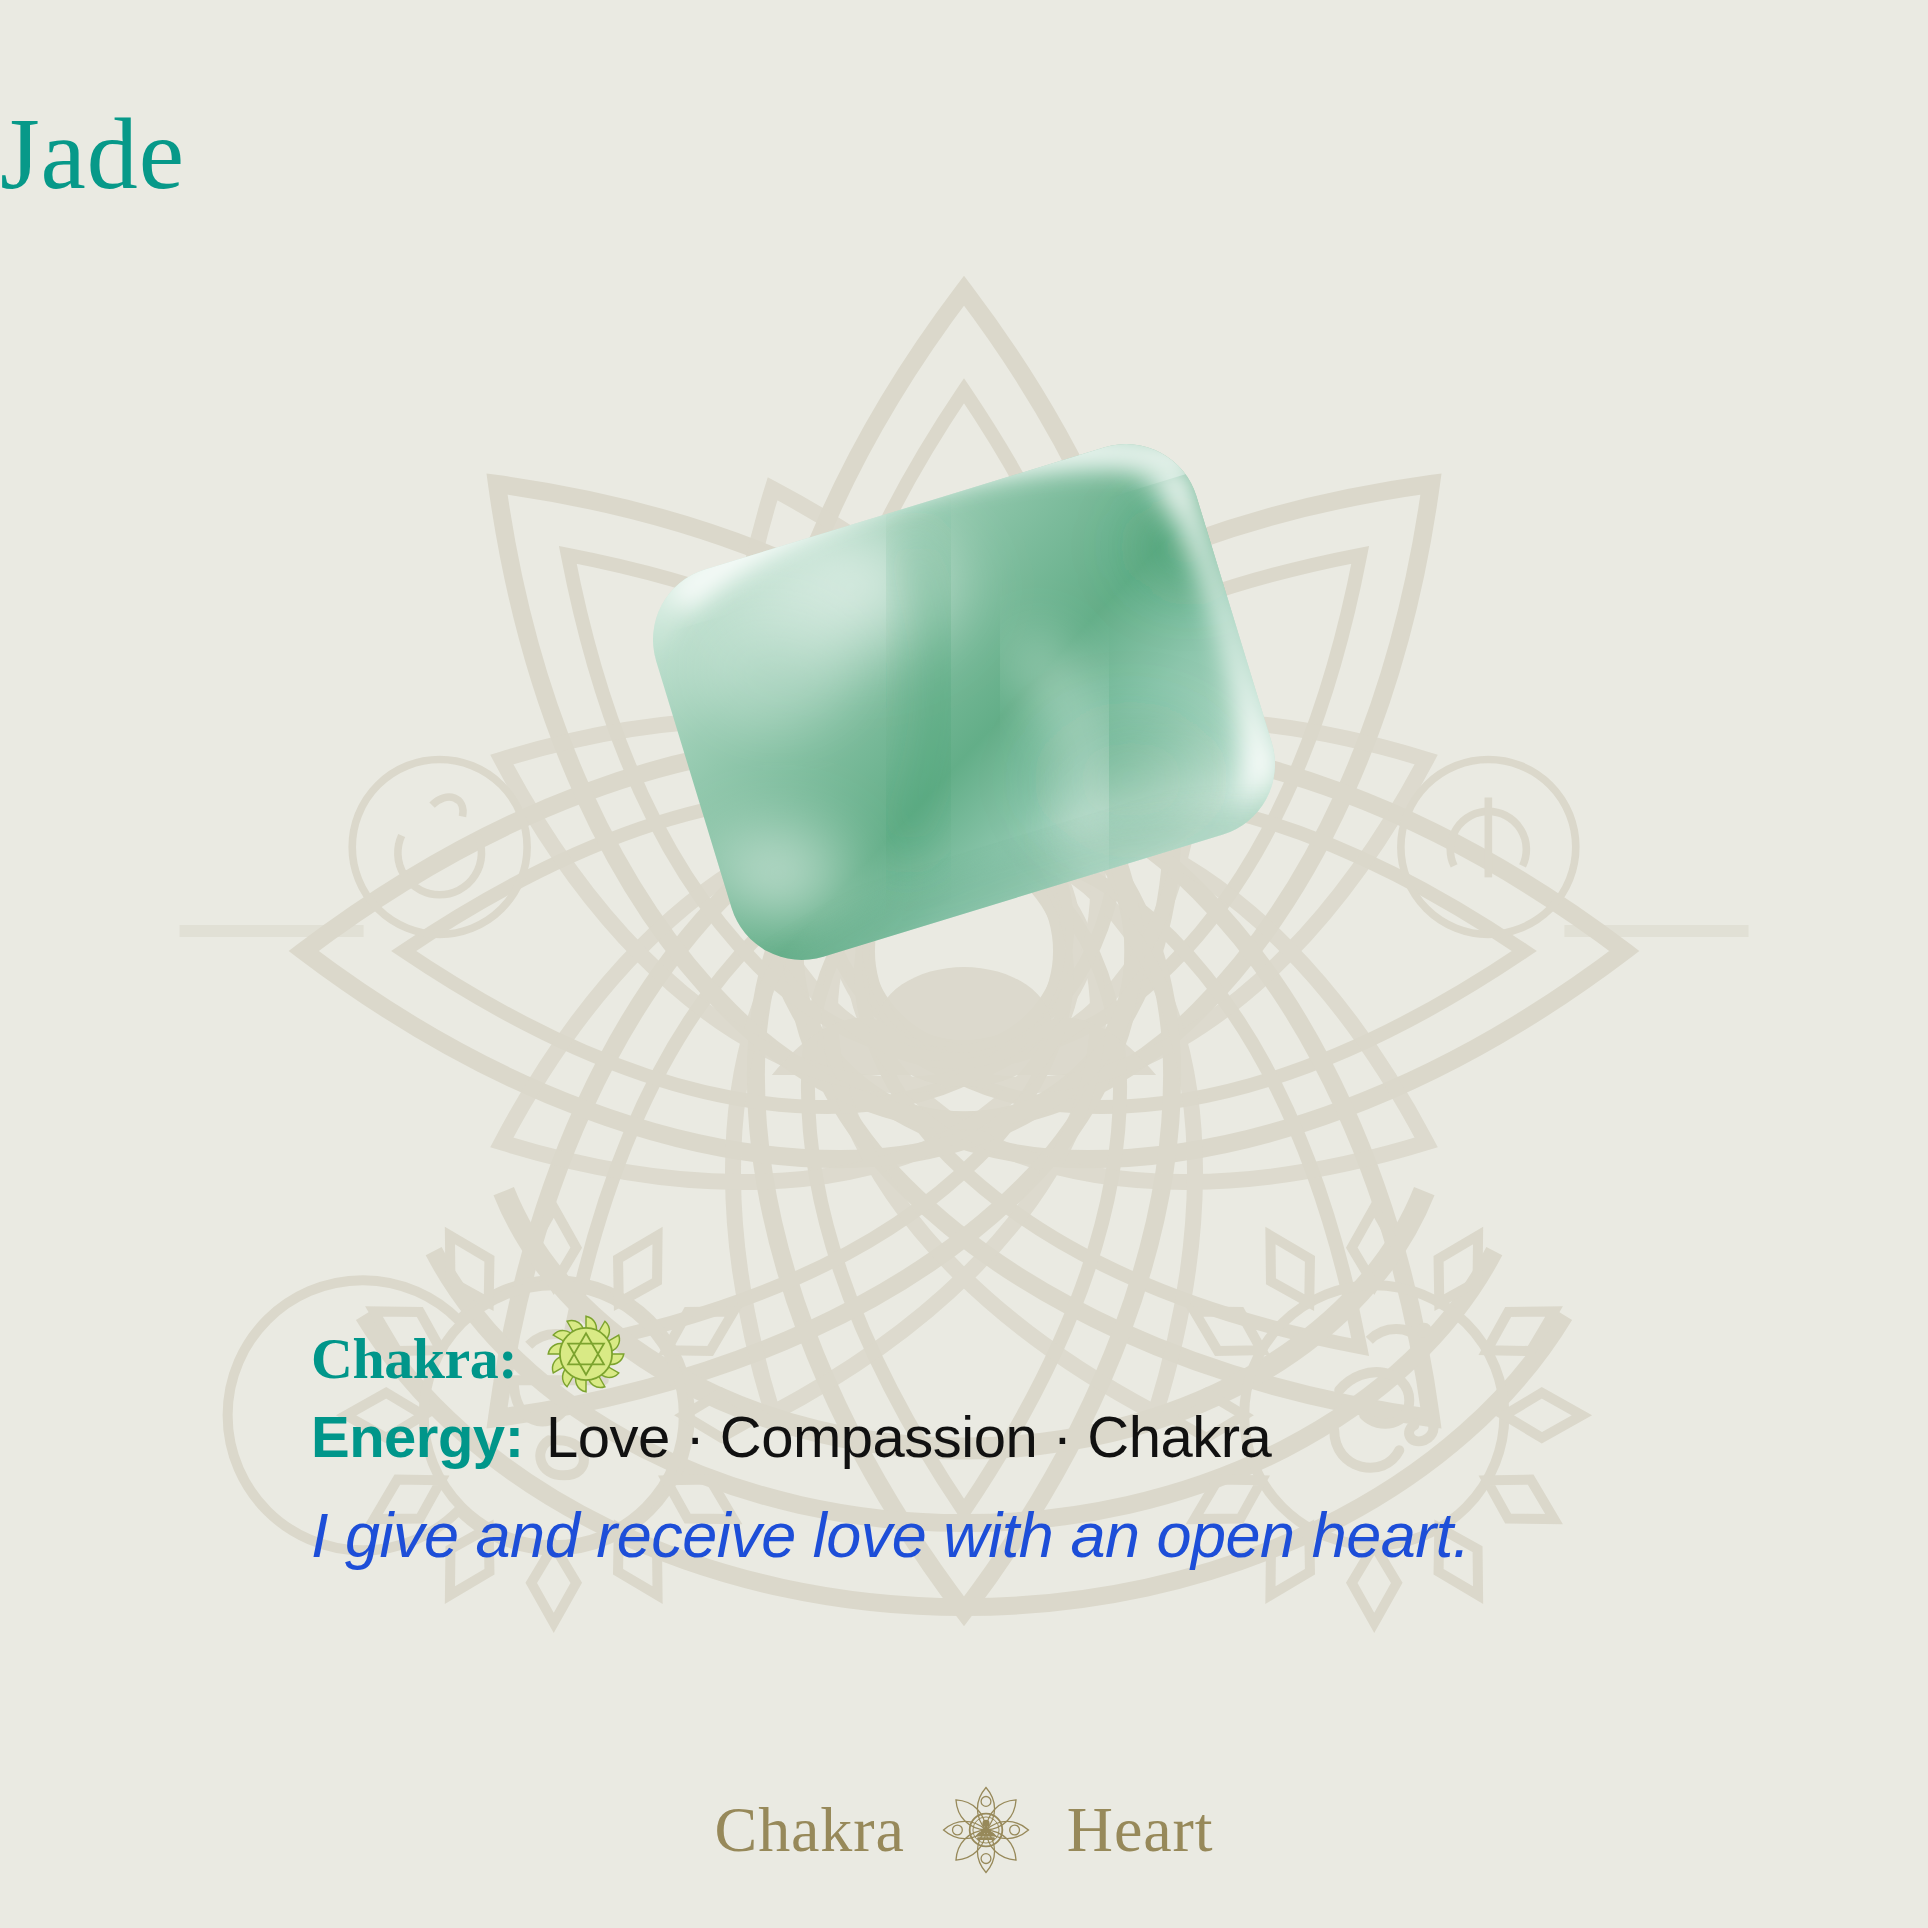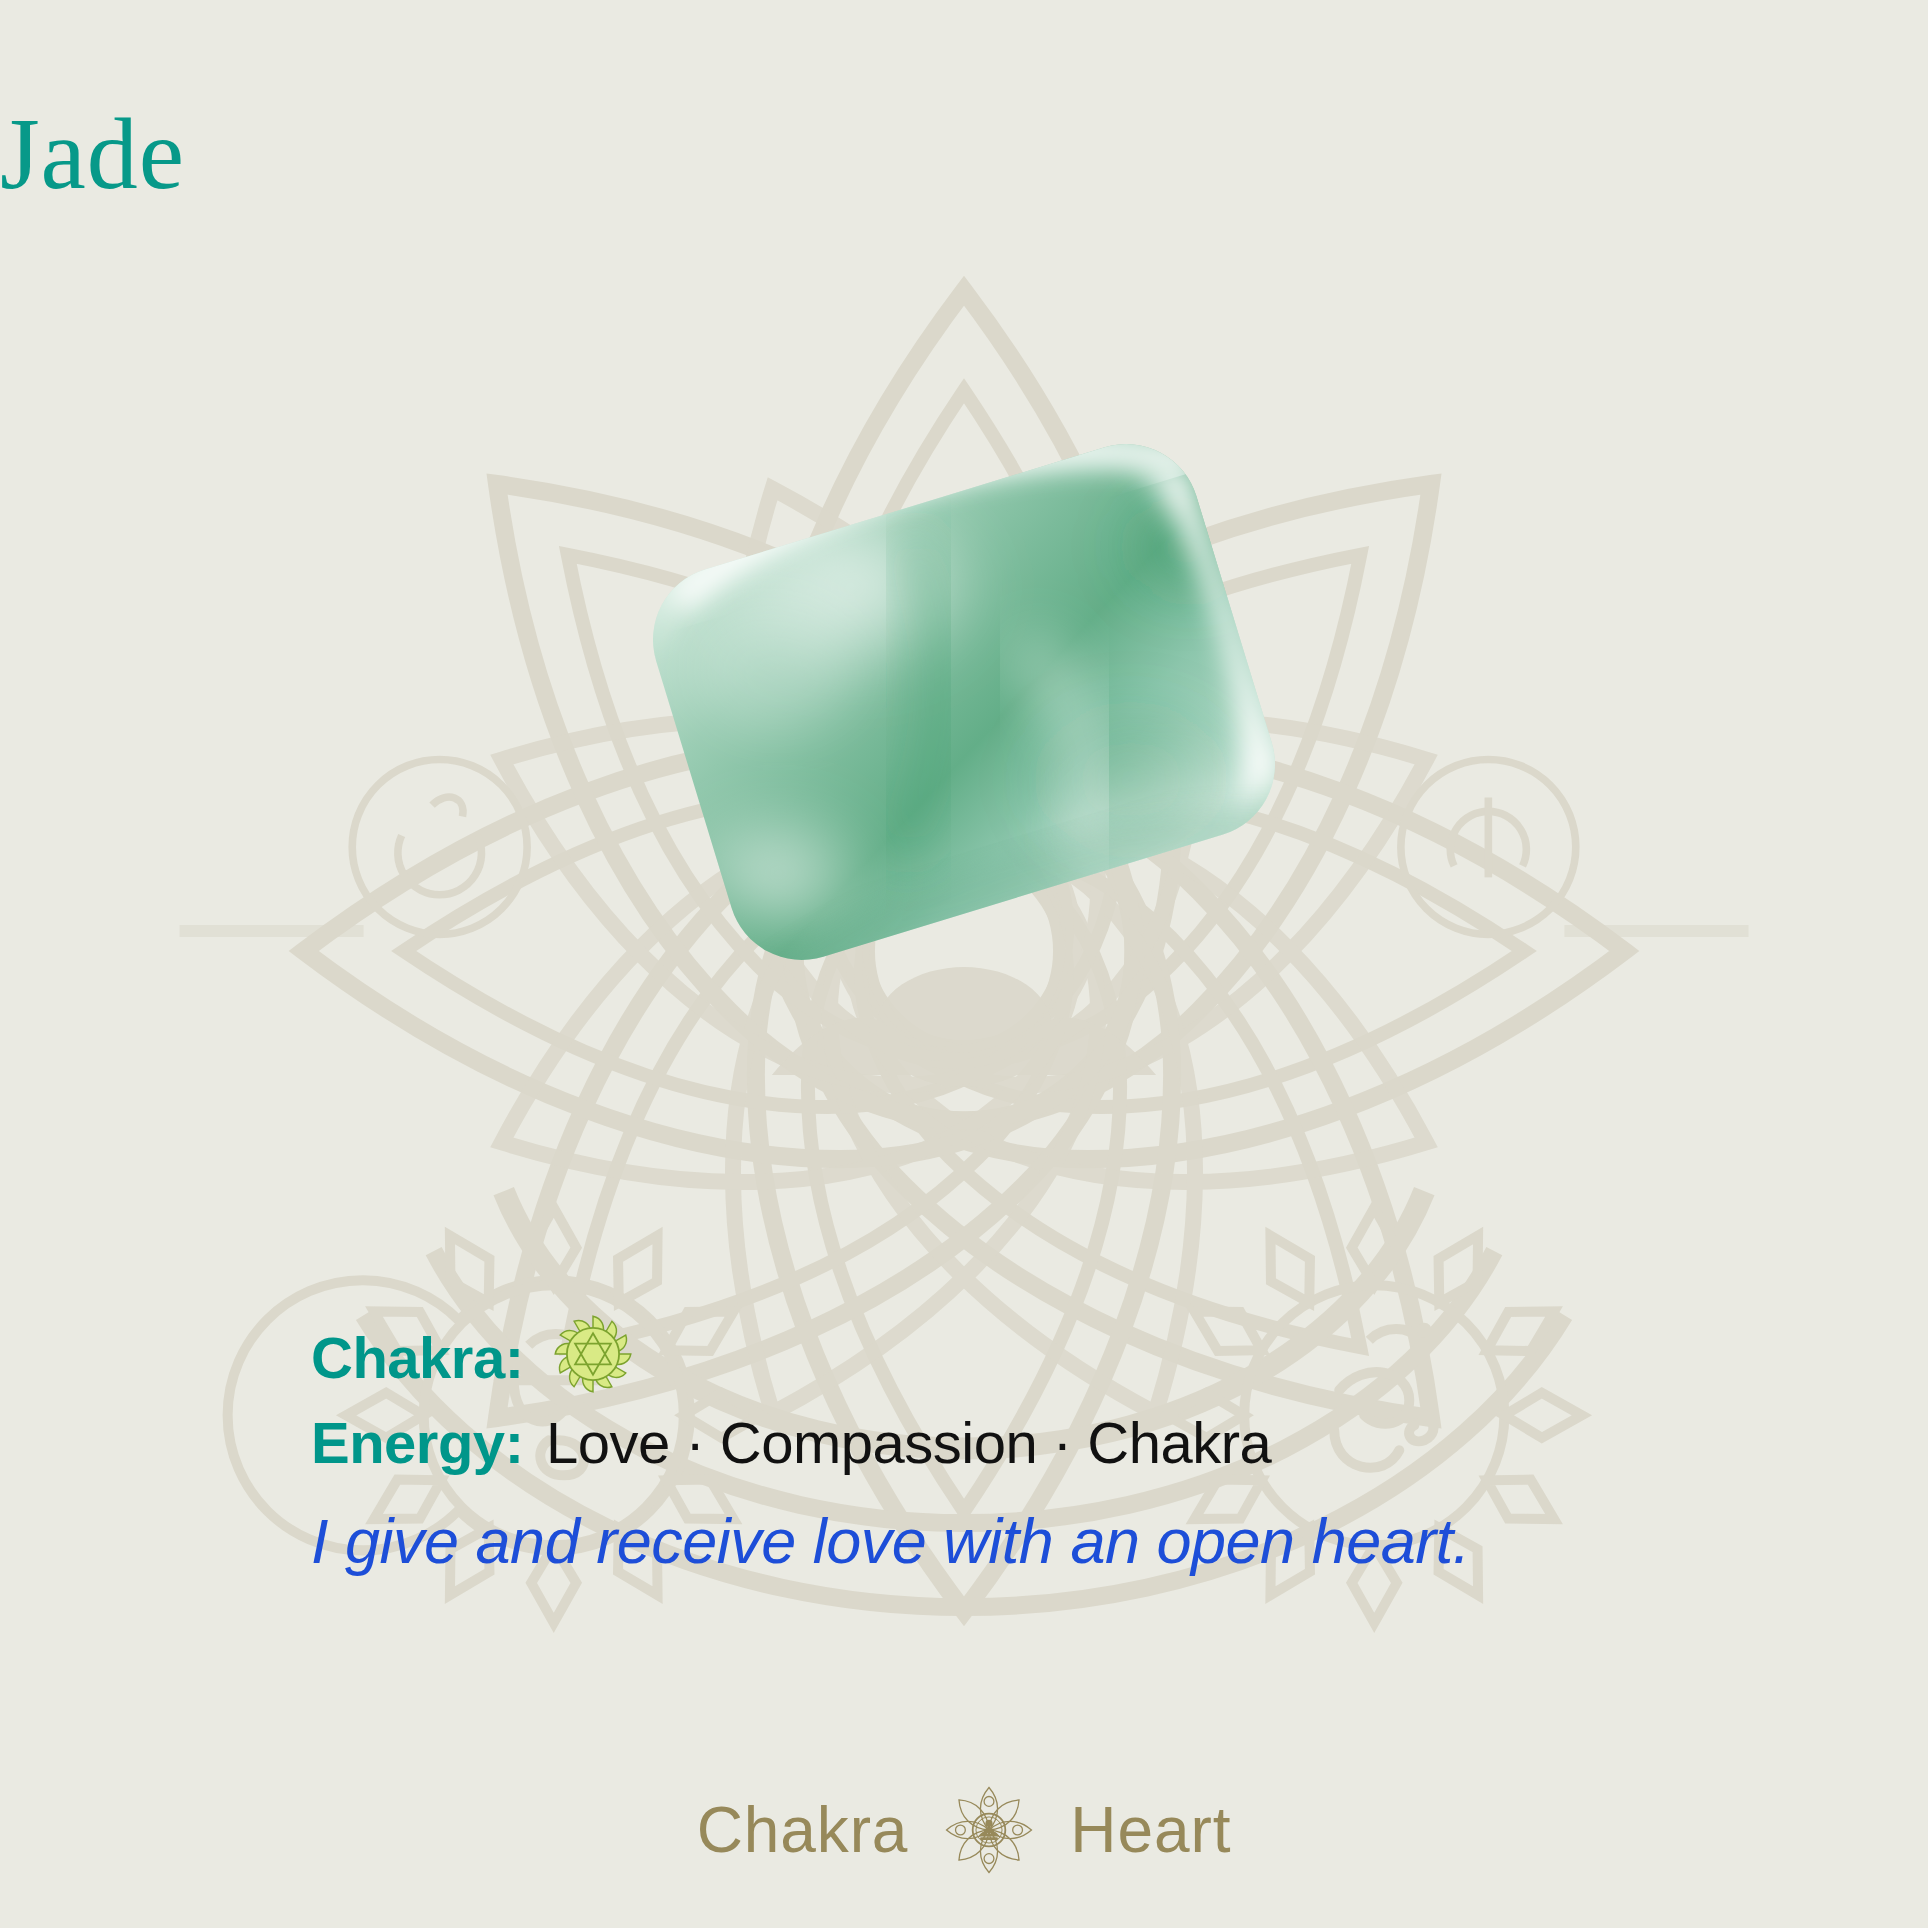--- a/index.html
+++ b/index.html
@@ -45,21 +45,21 @@
   .stone-wrap svg{display:block;width:100%;height:100%;}
 
   
   .info{
     position:absolute;
     left:311px;
     top:1288px;
     width:1337px;
   }
   .row{display:flex;align-items:baseline;white-space:nowrap;}
-  .row.chakra{margin-bottom:21px;}
+  .row.chakra{margin-bottom:14px;font-family:Liberation Serif, serif;}
   .row.energy{margin-bottom:32px;align-items:center;}
 
   .label{
     color:#00968a;
     font-weight:700;
     font-size:58px;
     line-height:1.1;
     font-stretch:condensed;
     letter-spacing:-0.5px;
   }
@@ -104,21 +104,21 @@
   .footer{
     position:absolute;
     left:0;right:0;
     bottom:49px;
     display:flex;
     align-items:center;
     justify-content:center;
     gap:32px;
   }
   .brand-word{
-    font-family:Liberation Sans, sans-serif;
+    font-family:Liberation Serif, serif;
     font-size:64px;
     color:#97895a;
     letter-spacing:0.9px;
     line-height:1;
   }
   .brand-mark{width:98px;height:98px;flex:0 0 auto;}
   .brand-mark svg{display:block;width:100%;height:100%;}
 </style>
 </head>
 <body>

